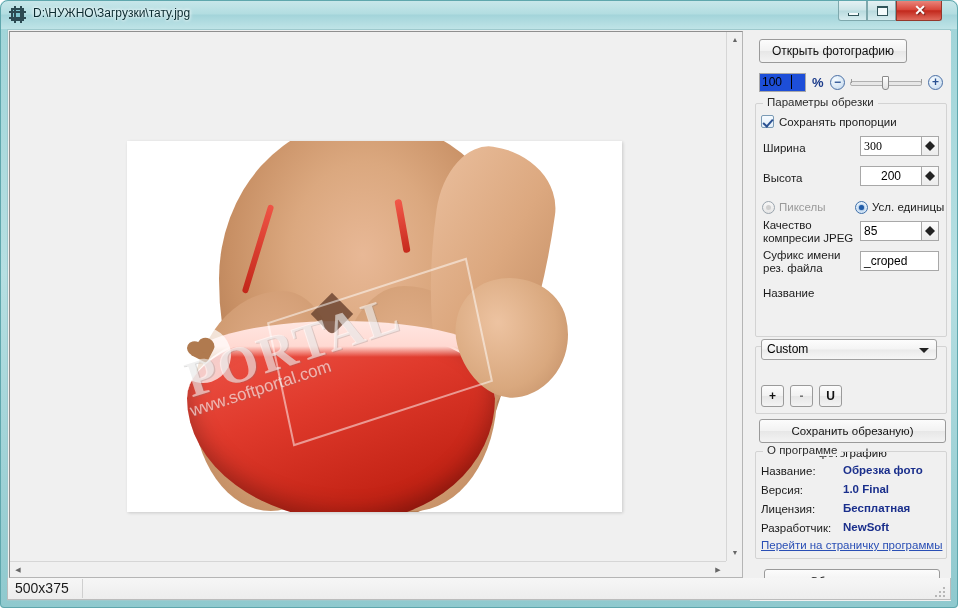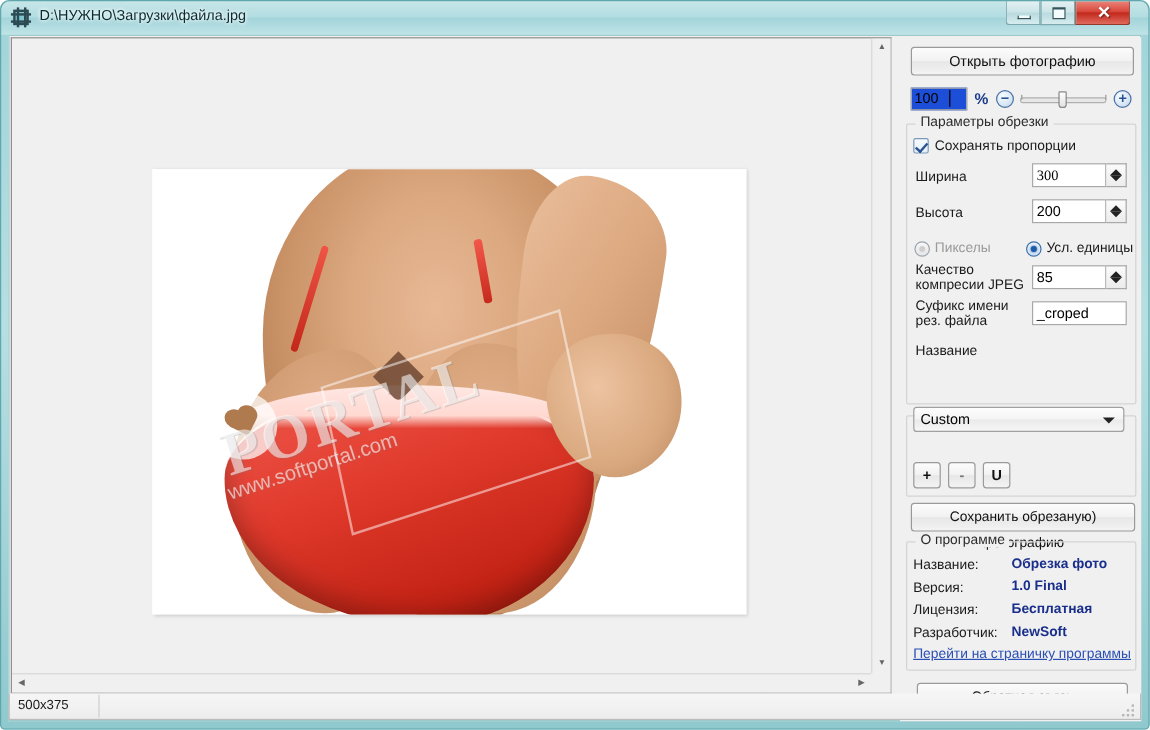--- a/index.html
+++ b/index.html
@@ -306,21 +306,21 @@
     border-radius: 3px;
     font-size: 11.5px;
     color: #111;
     text-align: center;
     cursor: default;
     font-family: "Liberation Sans", sans-serif;
   }
 
   #btn-open {
     position: absolute; left: 9px; top: 8px;
-    width: 186px; height: 24px; line-height: 22px;
+    width: 148px; height: 24px; line-height: 22px;
     font-size: 12px;
   }
 
   
   #zoom-input {
     position: absolute; left: 9px; top: 42px;
     width: 47px; height: 19px;
     border: 1px solid #a8a8a8;
     background: #1d4ed8;
     font-size: 12px;
@@ -543,21 +543,21 @@
     background: linear-gradient(to bottom, #f6f6f6, #ededed);
     border: 1px solid #bcbcbc;
     border-top: none;
   }
   #status-cell {
     position: absolute;
     left: 1px; top: 1px;
     width: 74px; height: 19px;
     line-height: 19px;
     padding-left: 6px;
-    font-size: 11px;
+    font-size: 14px;
     color: #1b1b1b;
     border-right: 1px solid #cfcfcf;
   }
   #status-grip {
     position: absolute;
     right: 3px; bottom: 2px;
     width: 12px; height: 12px;
     opacity: .55;
   }
   .grip-dot {
@@ -571,21 +571,21 @@
 
   <div id="titlebar">
     <svg id="app-icon" viewBox="0 0 17 17">
       <rect x="2" y="2" width="13" height="13" fill="#2c4a52"></rect>
       <rect x="4" y="4" width="9" height="9" fill="#7fc6cf"></rect>
       <rect x="0" y="5" width="17" height="2" fill="#2c4a52"></rect>
       <rect x="5" y="0" width="2" height="17" fill="#2c4a52"></rect>
       <rect x="0" y="11" width="17" height="2" fill="#2c4a52"></rect>
       <rect x="11" y="0" width="2" height="17" fill="#2c4a52"></rect>
     </svg>
-    <div id="title-text">D:\НУЖНО\Загрузки\файла.jpg</div>
+    <div id="title-text">D:\НУЖНО\Загрузки\тату.jpg</div>
 
     <div class="winbtn" id="btn-min">
       <div class="glyph-min"></div>
     </div>
     <div class="winbtn" id="btn-max">
       <div class="glyph-max"></div>
     </div>
     <div class="winbtn" id="btn-close">
       <div class="glyph-close">✕</div>
     </div>
@@ -657,21 +657,21 @@
       <div class="lbl" style="left:29px; top:85px;">Сохранять пропорции</div>
 
       <div class="lbl" style="left:13px; top:111px;">Ширина</div>
       <div class="txtfield" style="left:110px; top:105px; width:62px;font-family:Liberation Serif, serif;">300</div>
       <div class="spin" style="left:172px; top:105px;">
         <i class="up"></i>
         <i class="dn"></i>
       </div>
 
       <div class="lbl" style="left:13px; top:141px;">Высота</div>
-      <div class="txtfield" style="left:110px; top:135px; width:62px;">200</div>
+      <div class="txtfield" style="left:110px; top:135px; width:62px;text-align:center;">200</div>
       <div class="spin" style="left:172px; top:135px;">
         <i class="up"></i>
         <i class="dn"></i>
       </div>
 
       <div class="radio off" style="left:12px; top:170px;"></div>
       <div class="lbl radio-lbl-off" style="left:29px; top:170px;">Пикселы</div>
       <div class="radio on" style="left:105px; top:170px;"></div>
       <div class="lbl" style="left:122px; top:170px;">Усл. единицы</div>
 

